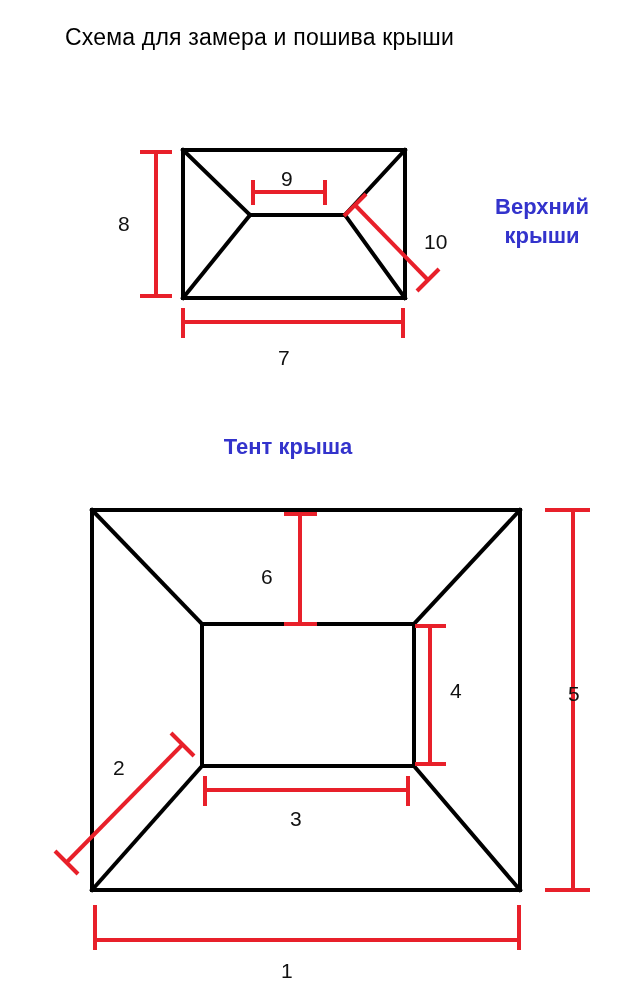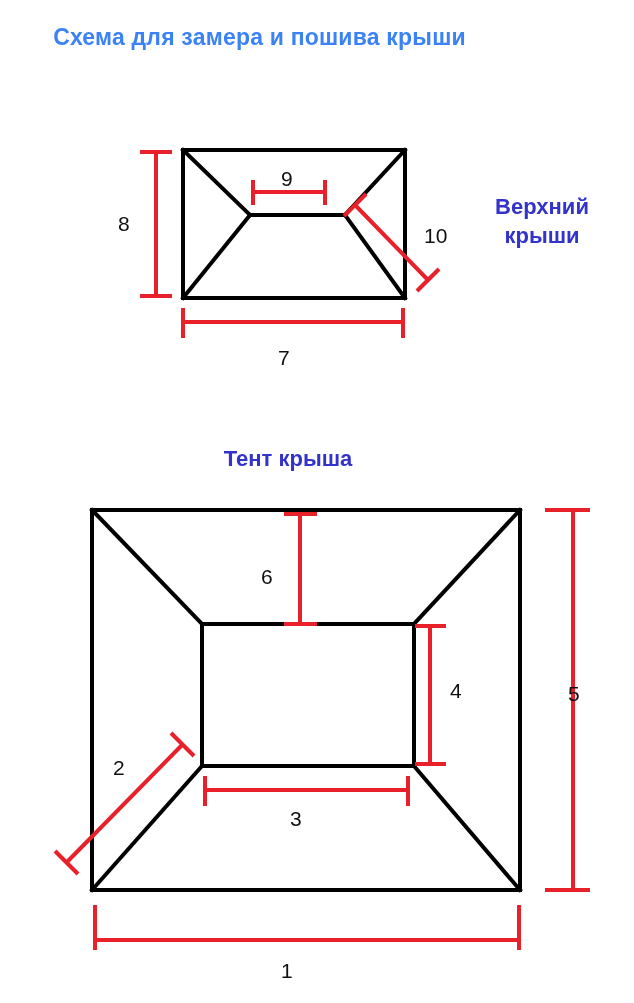--- a/index.html
+++ b/index.html
@@ -20,22 +20,22 @@
     top: 0;
     width: 634px;
     height: 1003px;
   }
   .title {
     position: absolute;
     left: 0;
     top: 22px;
     width: 519px;
     text-align: center;
-    color: #3b82f6;
-    font-weight: bold;
+    color: #000000;
+    font-weight: normal;
     font-size: 23px;
     line-height: 30px;
     letter-spacing: 0.2px;
   }
   .title .l1, .title .l2 { display: block; }
   .sublabel {
     position: absolute;
     color: #3333cc;
     font-weight: bold;
     font-size: 22px;
@@ -43,21 +43,21 @@
   }
   #label-top-flap {
     left: 462px;
     top: 192px;
     width: 160px;
     text-align: center;
   }
   #label-top-flap .l1, #label-top-flap .l2 { display: block; }
   #label-tent-roof {
     left: 0;
-    top: 444px;
+    top: 432px;
     width: 576px;
     text-align: center;
   }
   svg {
     position: absolute;
     left: 0;
     top: 0;
     width: 634px;
     height: 1003px;
     overflow: visible;
@@ -171,21 +171,21 @@
       <line x1="183" y1="744" x2="66" y2="863"></line>
       <line x1="171" y1="733" x2="194" y2="756"></line>
       <line x1="55" y1="851" x2="78" y2="874"></line>
     </g>
 
   </svg>
 
   <div class="num" style="left:281px; top:168px;">9</div>
   <div class="num" style="left:118px; top:213px;">8</div>
   <div class="num" style="left:278px; top:347px;">7</div>
-  <div class="num" style="left:424px; top:225px;">10</div>
+  <div class="num" style="left:424px; top:231px;">10</div>
 
   <div class="num" style="left:261px; top:566px;">6</div>
   <div class="num" style="left:450px; top:680px;">4</div>
   <div class="num" style="left:290px; top:808px;">3</div>
   <div class="num" style="left:568px; top:683px;">5</div>
   <div class="num" style="left:113px; top:757px;">2</div>
   <div class="num" style="left:281px; top:960px;">1</div>
 
 </div>
 

